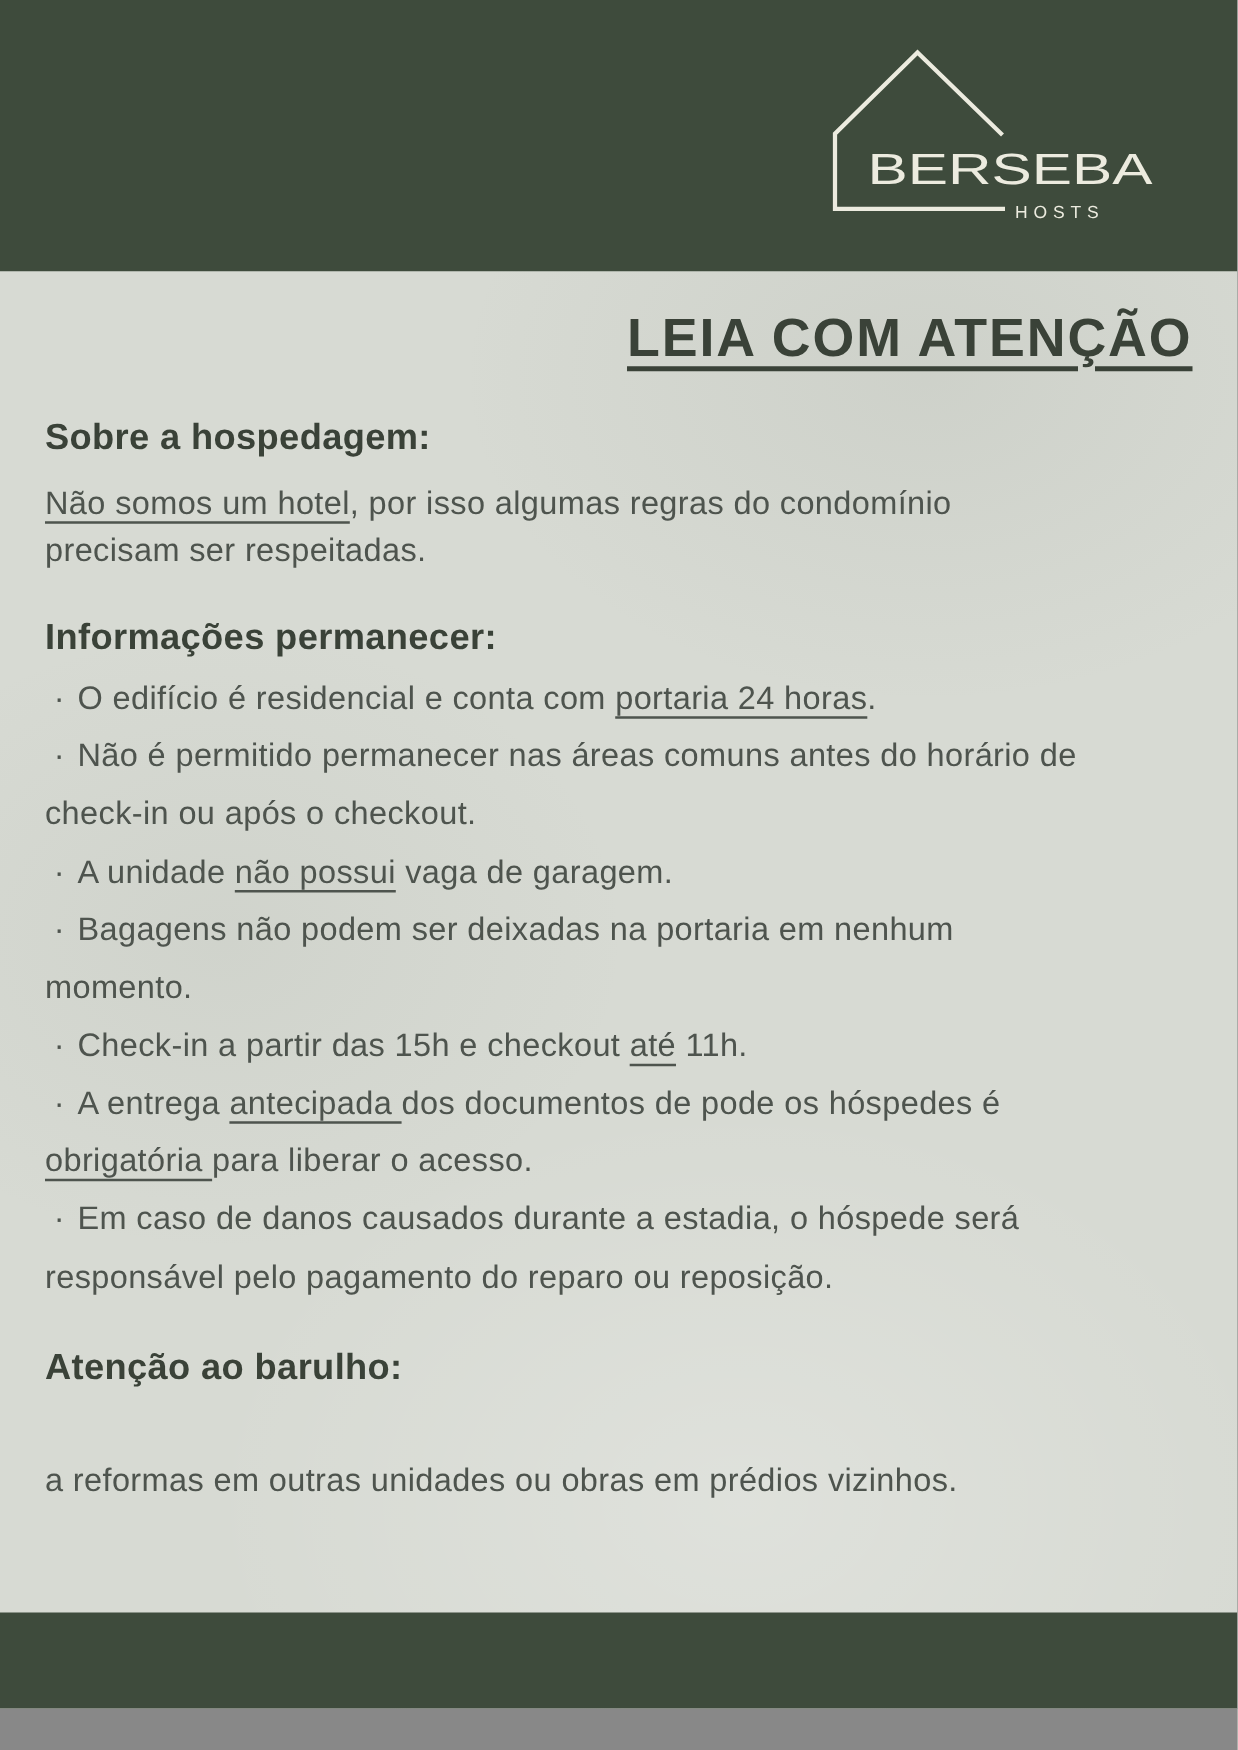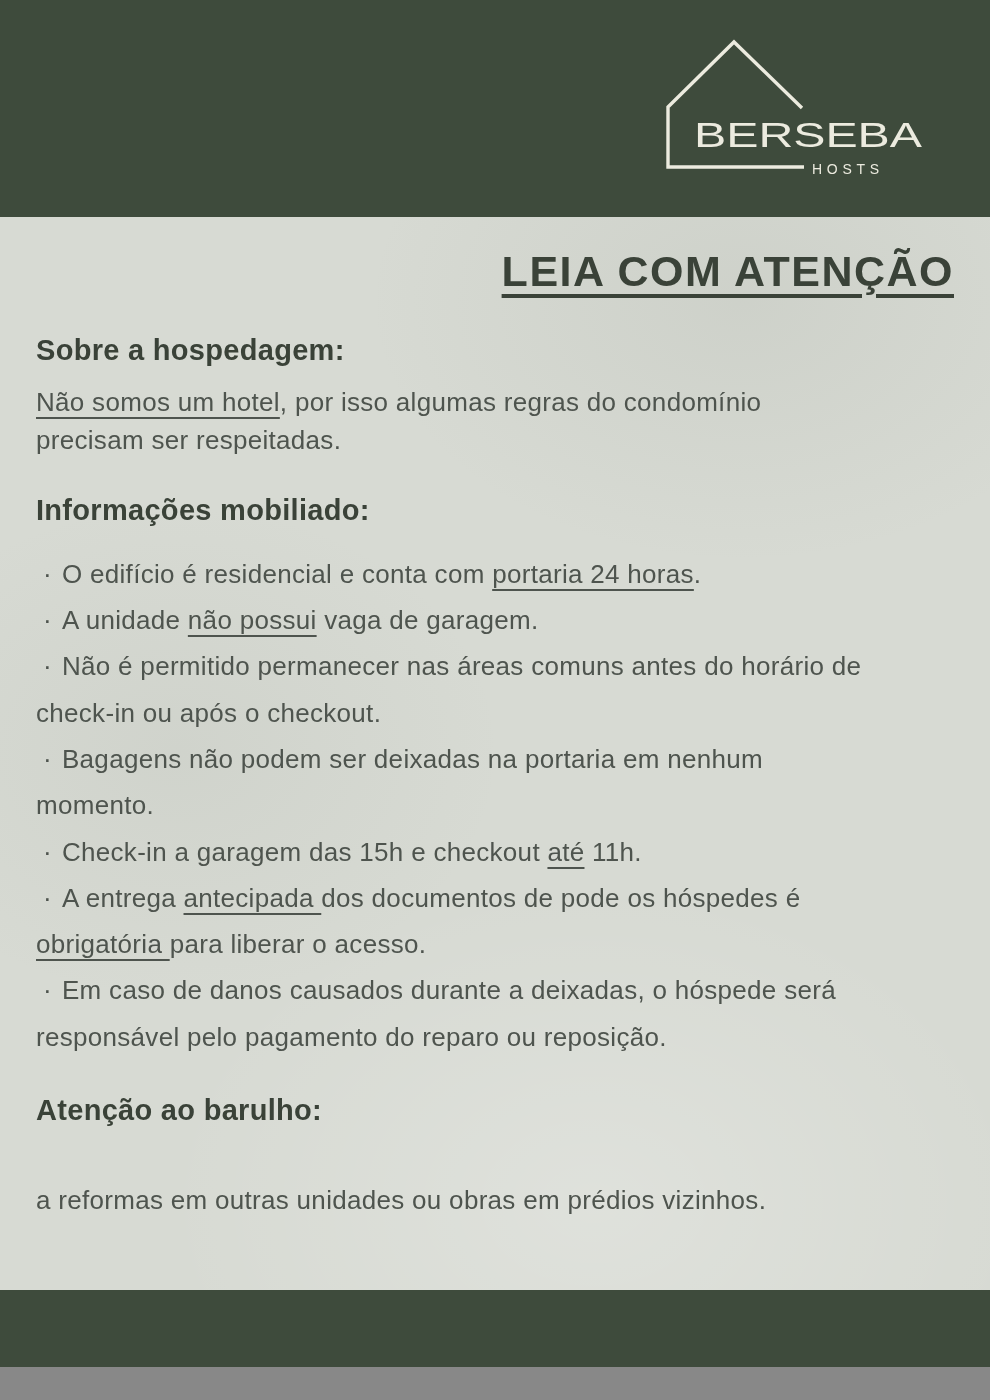--- a/index.html
+++ b/index.html
@@ -57,21 +57,21 @@
   p {
     margin: 17px 0 0 0;
     font-size: 26px;
     line-height: 1.46;
     letter-spacing: 0.3px;
     color: var(--ink, #4e544e);
     max-width: 922px;
   }
   ul.rules {
     list-style: none;
-    margin: 24px 0 0 0;
+    margin: 8px 0 0 0;
     padding: 0;
     max-width: 922px;
   }
   ul.rules li {
     font-size: 26px;
     line-height: 1.78;
     letter-spacing: 0.3px;
     color: var(--ink, #4e544e);
   }
   .bullet { display: inline-block; margin: 0 10px 0 7px; }
@@ -104,29 +104,29 @@
   <main class="content">
 
     <h1 class="title">LEIA COM ATENÇÃO</h1>
 
     <section>
       <h2>Sobre a hospedagem:</h2>
       <p><span class="u">Não somos um hotel</span><span>, por isso algumas regras do condomínio</span><br><span>precisam ser respeitadas.</span></p>
     </section>
 
     <section>
-      <h2>Informações mobiliado:</h2>
+      <h2>Informações permanecer:</h2>
       <ul class="rules">
         <li><span class="bullet">·</span><span><span>O edifício é residencial e conta com </span><span class="u">portaria 24 horas</span><span>.</span></span></li>
+        <li><span class="bullet">·</span><span><span>Não é permitido permanecer nas áreas comuns antes do horário de</span><br><span>check-in ou após o checkout.</span></span></li>
         <li><span class="bullet">·</span><span><span>A unidade </span><span class="u">não possui</span><span> vaga de garagem.</span></span></li>
-        <li><span class="bullet">·</span><span><span>Não é permitido permanecer nas áreas comuns antes do horário de</span><br><span>check-in ou após o checkout.</span></span></li>
         <li><span class="bullet">·</span><span><span>Bagagens não podem ser deixadas na portaria em nenhum</span><br><span>momento.</span></span></li>
-        <li><span class="bullet">·</span><span><span>Check-in a garagem das 15h e checkout </span><span class="u">até</span><span> 11h.</span></span></li>
+        <li><span class="bullet">·</span><span><span>Check-in a partir das 15h e checkout </span><span class="u">até</span><span> 11h.</span></span></li>
         <li><span class="bullet">·</span><span><span>A entrega </span><span class="u">antecipada </span><span>dos documentos de pode os hóspedes é</span><br><span class="u">obrigatória </span><span>para liberar o acesso.</span></span></li>
-        <li><span class="bullet">·</span><span><span>Em caso de danos causados durante a deixadas, o hóspede será</span><br><span>responsável pelo pagamento do reparo ou reposição.</span></span></li>
+        <li><span class="bullet">·</span><span><span>Em caso de danos causados durante a estadia, o hóspede será</span><br><span>responsável pelo pagamento do reparo ou reposição.</span></span></li>
       </ul>
     </section>
 
     <section>
       <h2>Atenção ao barulho:</h2>
       <p><br><span>a reformas em outras unidades ou obras em prédios vizinhos.</span></p>
     </section>
 
   </main>
 

